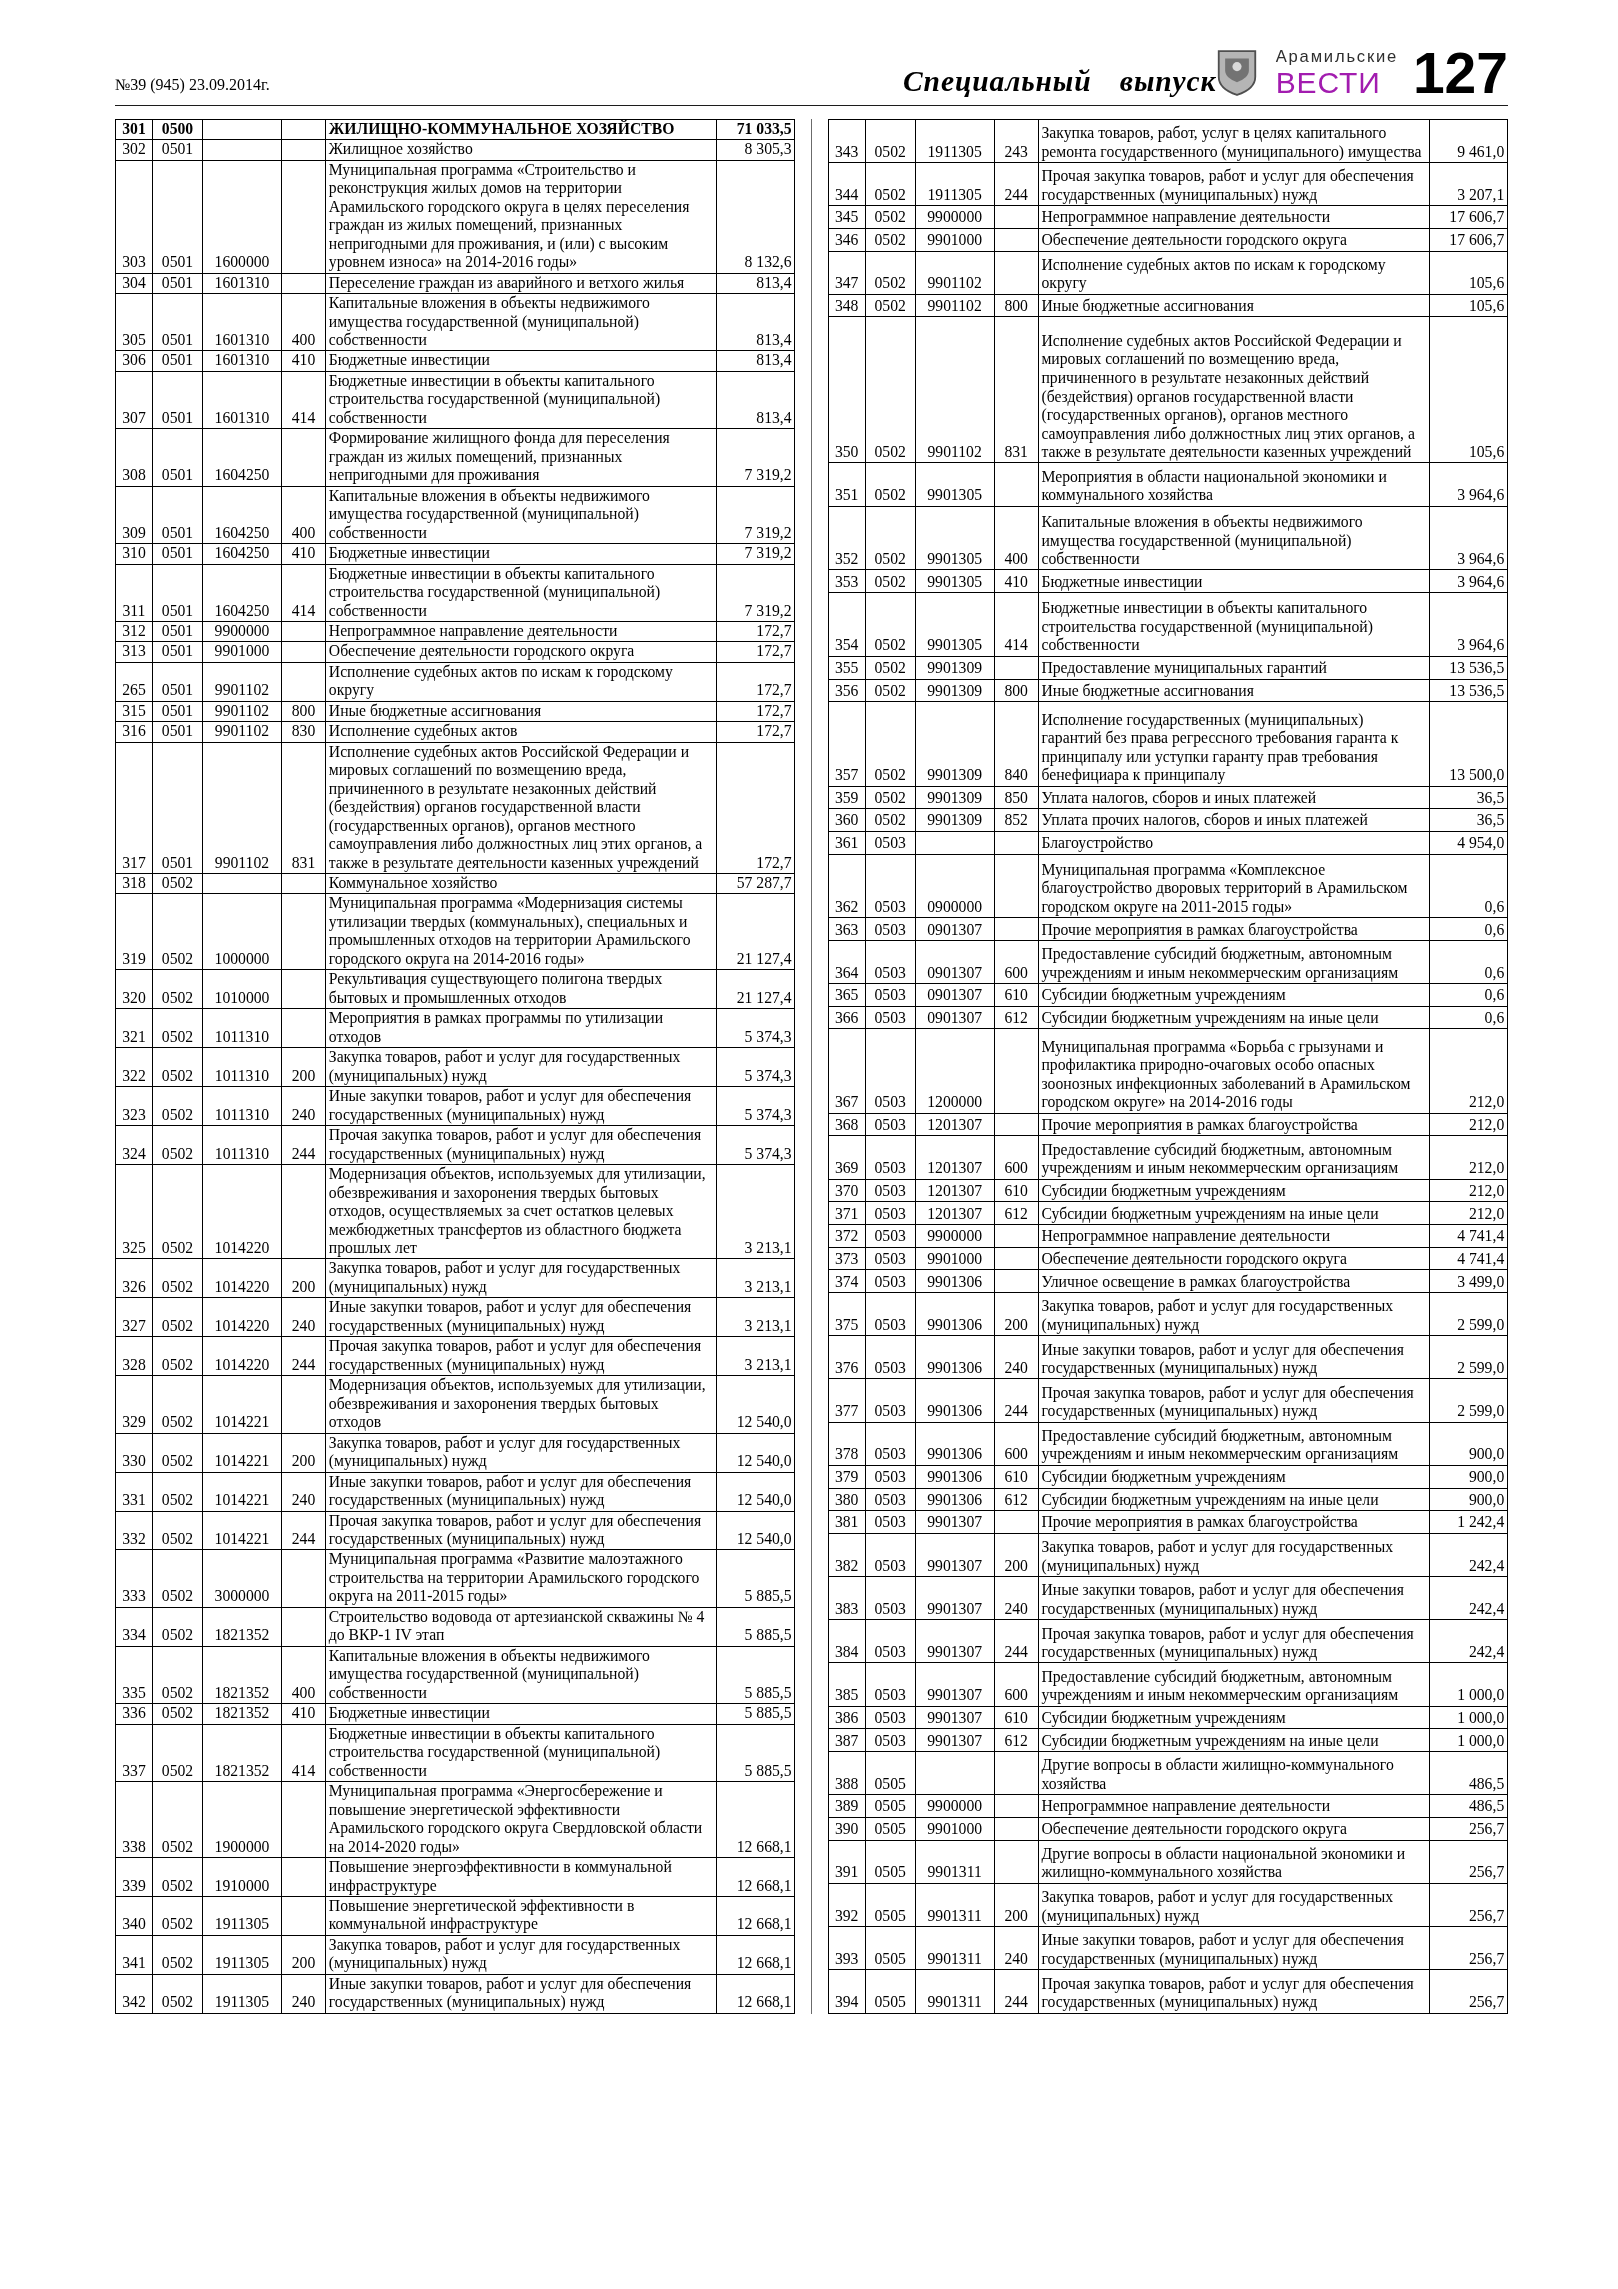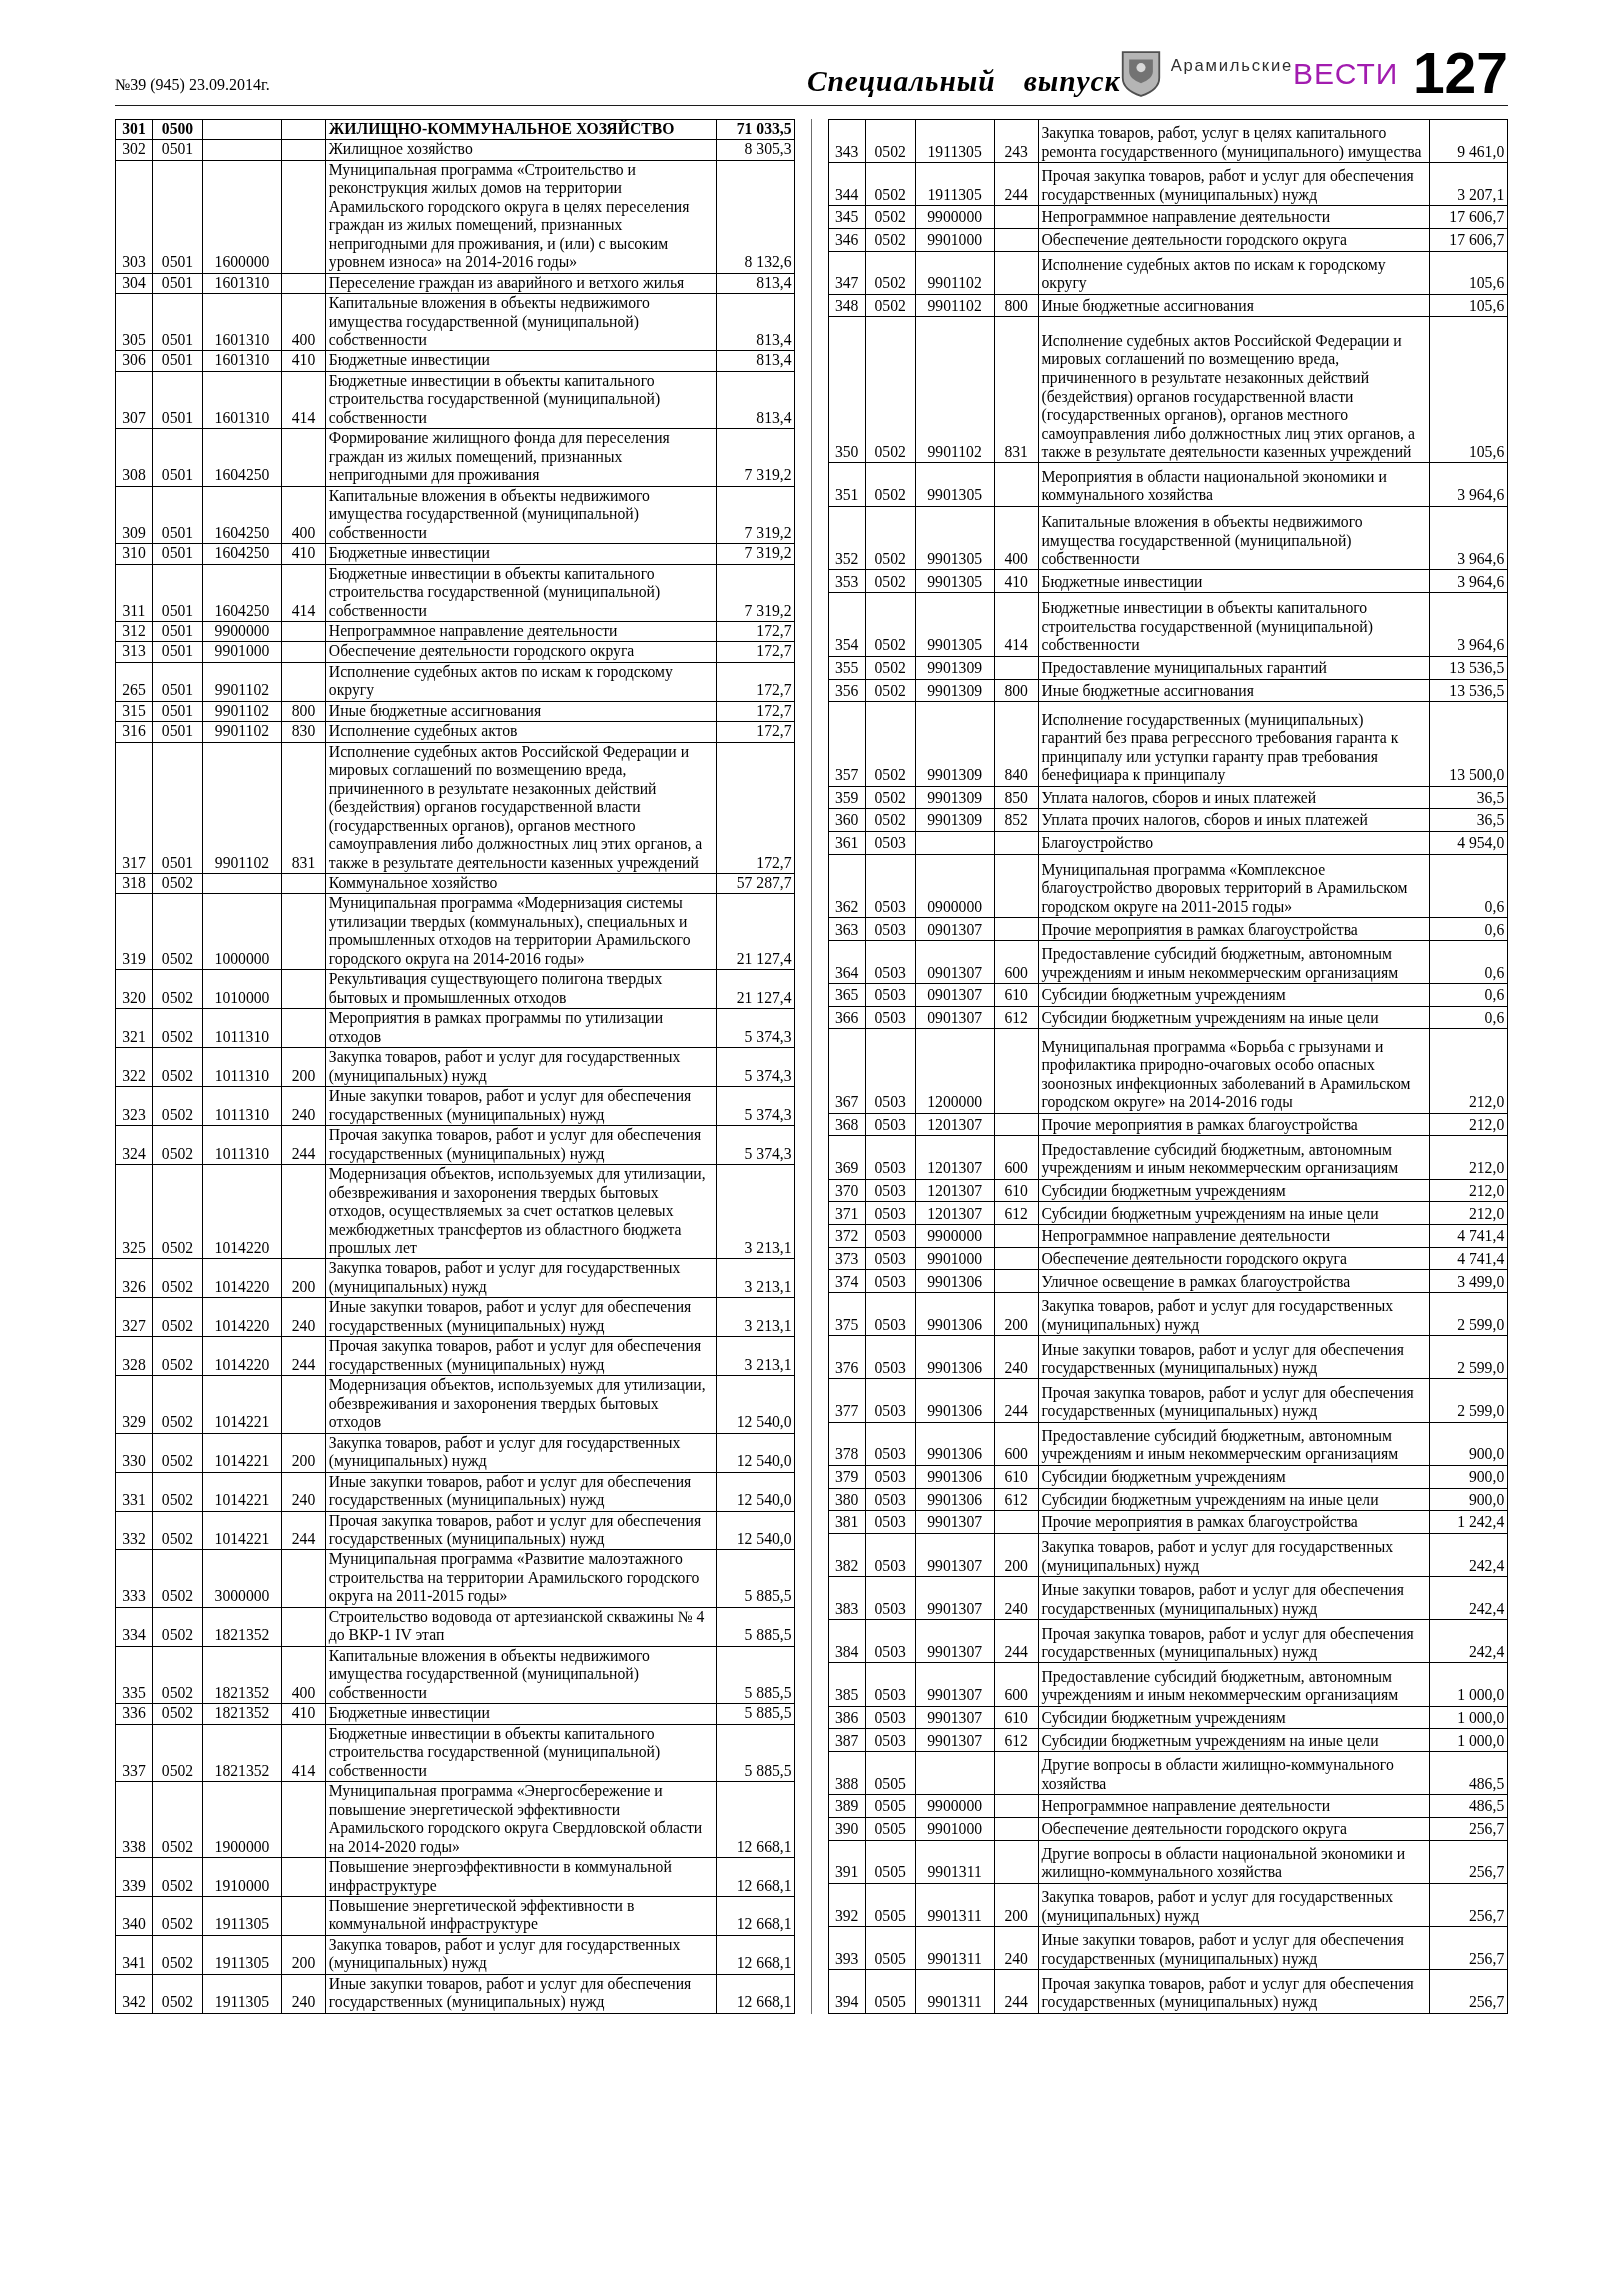--- a/index.html
+++ b/index.html
@@ -21,21 +21,21 @@
     font-size:16px; white-space:nowrap; padding-bottom:5.5px;
   }
   .section-title {
     flex:1; text-align:right;
     font-size:29.5px; font-weight:bold; font-style:italic;
     word-spacing:20px; letter-spacing:0.9px;
     padding-bottom:1.8px;
   }
   .brand { display:flex; align-items:center; gap:8.3px; padding-bottom:1.8px; }
   .emblem { display:block; line-height:0; }
-  .brand-text { display:flex; flex-direction:row; line-height:1; }
+  .brand-text { display:flex; flex-direction:column; line-height:1;margin-left:9px; }
   .brand-top {
     font-family:"Liberation Sans", sans-serif;
     font-size:16.6px; letter-spacing:1.8px; color:#2e2e2e;
   }
   .brand-bottom {
     font-family:"Liberation Sans", sans-serif;
     font-size:30px; font-weight:normal; color:#a21caf; letter-spacing:0.9px;
     margin-top:1.8px;
   }
   .page-number {

